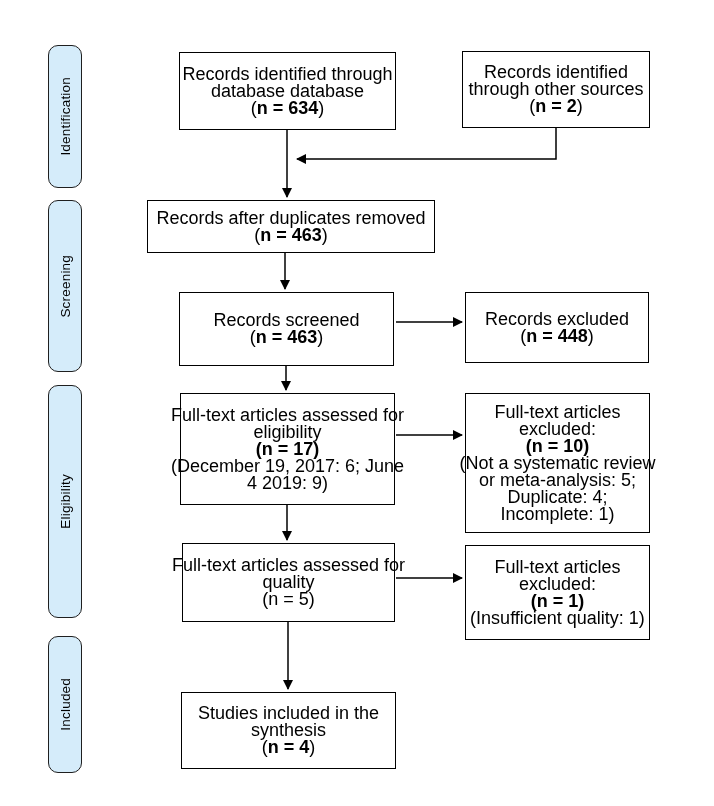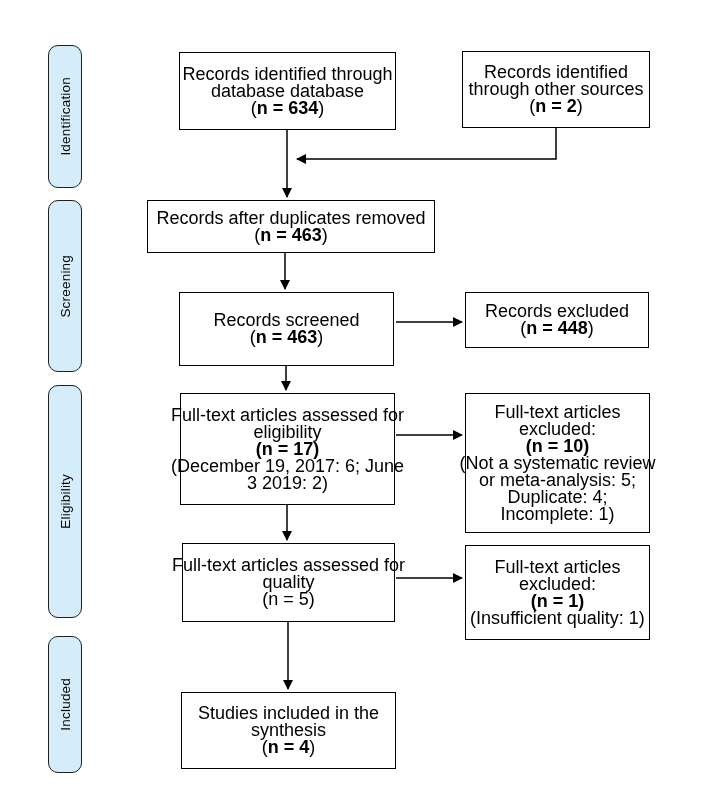--- a/index.html
+++ b/index.html
@@ -47,21 +47,21 @@
   .s1 { top: 45px;  height: 143px; }
   .s2 { top: 200px; height: 172px; }
   .s3 { top: 385px; height: 233px; }
   .s4 { top: 636px; height: 137px; }
 
   
   .b1  { left: 179px; top: 52px;  width: 217px; height: 78px; }
   .b2  { left: 462px; top: 51px;  width: 188px; height: 77px; }
   .b3  { left: 111px; top: 200px; width: 288px; height: 53px; margin-left: 36px; }
   .b4  { left: 179px; top: 292px; width: 215px; height: 74px; }
-  .b5  { left: 465px; top: 292px; width: 184px; height: 56px; text-align: center; }
+  .b5  { left: 465px; top: 292px; width: 184px; height: 71px; text-align: center; }
   .b6  { left: 180px; top: 393px; width: 215px; height: 112px; }
   .b7  { left: 465px; top: 393px; width: 185px; height: 140px; }
   .b8  { left: 182px; top: 543px; width: 213px; height: 79px; }
   .b9  { left: 465px; top: 545px; width: 185px; height: 95px; }
   .b10 { left: 181px; top: 692px; width: 215px; height: 77px; }
 </style>
 </head>
 <body>
 
 <div class="canvas">
@@ -116,21 +116,21 @@
     </div>
   <div class="box b5">
       <div class="box-line"><span>Records excluded</span></div>
       <div class="box-line"><span>(</span><span style="font-weight: bold;">n = 448</span><span>)</span></div>
     </div>
   <div class="box b6">
       <div class="box-line"><span>Full-text articles assessed for</span></div>
       <div class="box-line"><span>eligibility</span></div>
       <div class="box-line"><span style="font-weight: bold;">(n = 17)</span></div>
       <div class="box-line"><span>(December 19, 2017: 6; June</span></div>
-      <div class="box-line"><span>3 2019: 2)</span></div>
+      <div class="box-line"><span>4 2019: 9)</span></div>
     </div>
   <div class="box b7">
       <div class="box-line"><span>Full-text articles</span></div>
       <div class="box-line"><span>excluded:</span></div>
       <div class="box-line"><span style="font-weight: bold;">(n = 10)</span></div>
       <div class="box-line"><span>(Not a systematic review</span></div>
       <div class="box-line"><span>or meta-analysis: 5;</span></div>
       <div class="box-line"><span>Duplicate: 4;</span></div>
       <div class="box-line"><span>Incomplete: 1)</span></div>
     </div>

